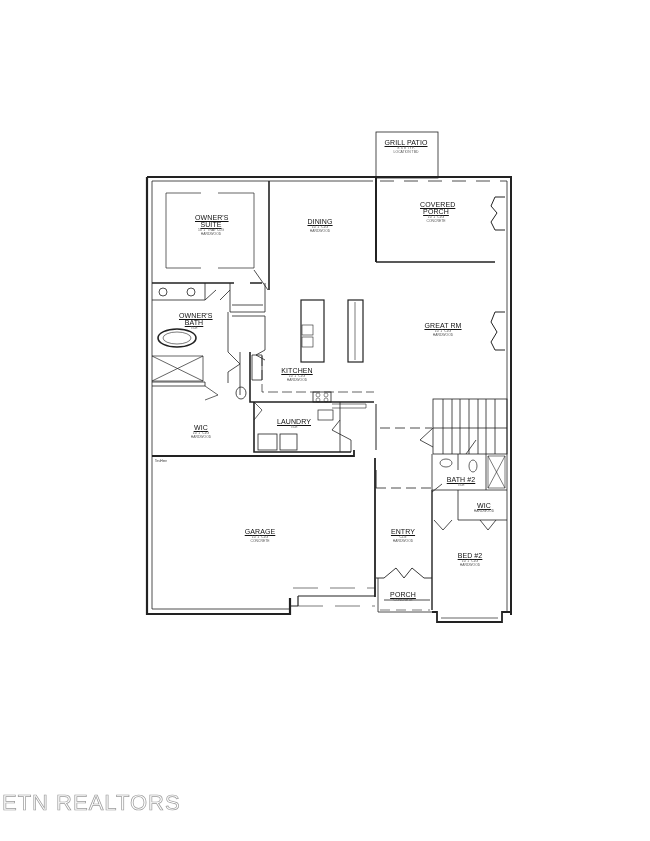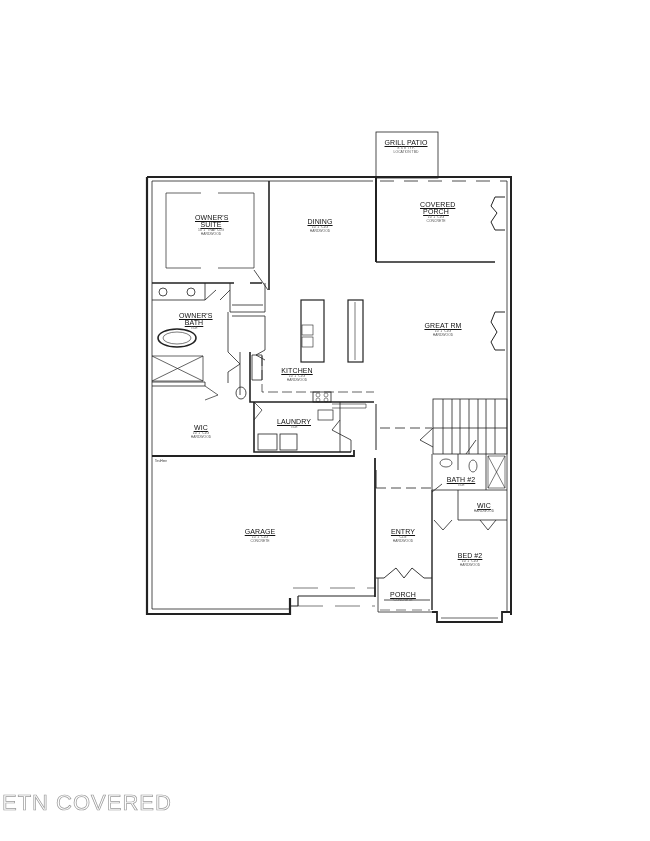--- a/index.html
+++ b/index.html
@@ -191,13 +191,13 @@
   <span class="room-sub">10' 1" CLG</span>
   <span class="room-sub">HARDWOOD</span>
 </div>
 <div class="room-label" style="left:403px;top:591px;">
   <span class="room-name">PORCH</span>
   <span class="room-sub">CONCRETE</span>
 </div>
 
 <div class="tiny-note" style="left:155px;top:459px;">TestHere</div>
 
-<div class="watermark">ETN COVERED</div>
+<div class="watermark">ETN REALTORS</div>
 
 </body></html>

